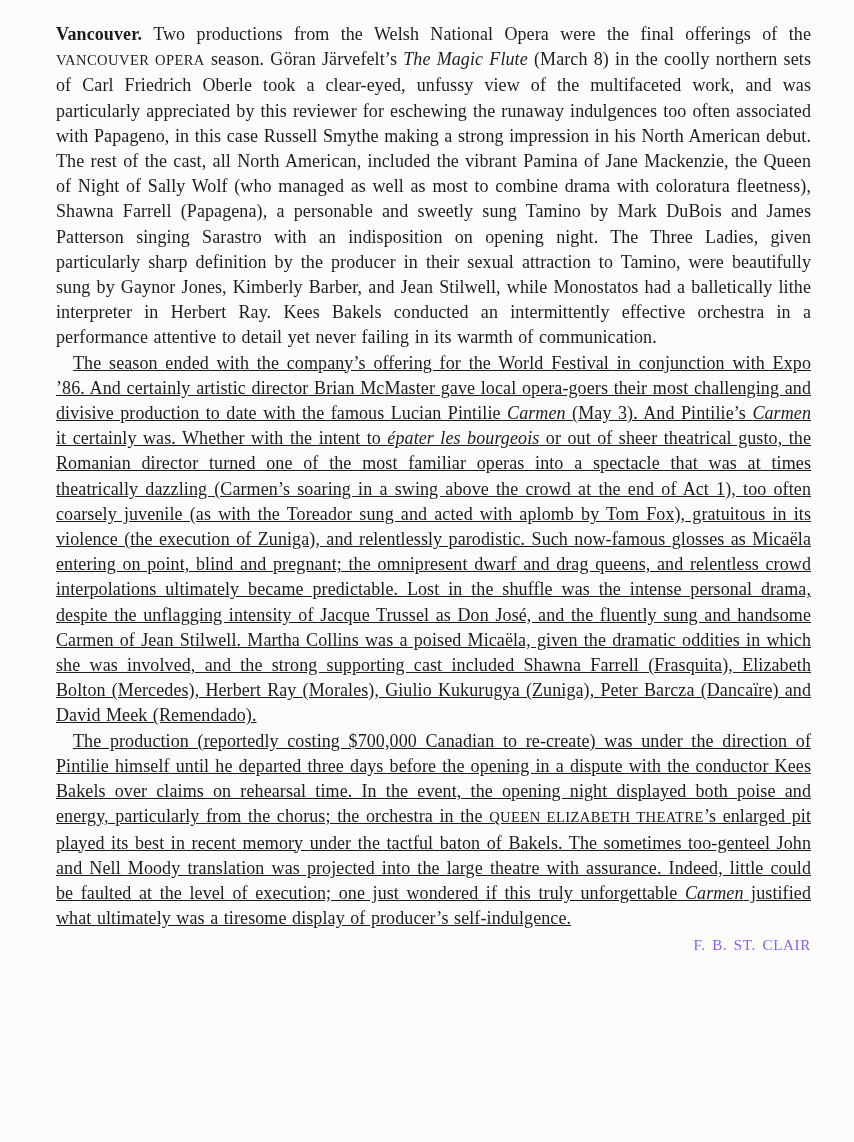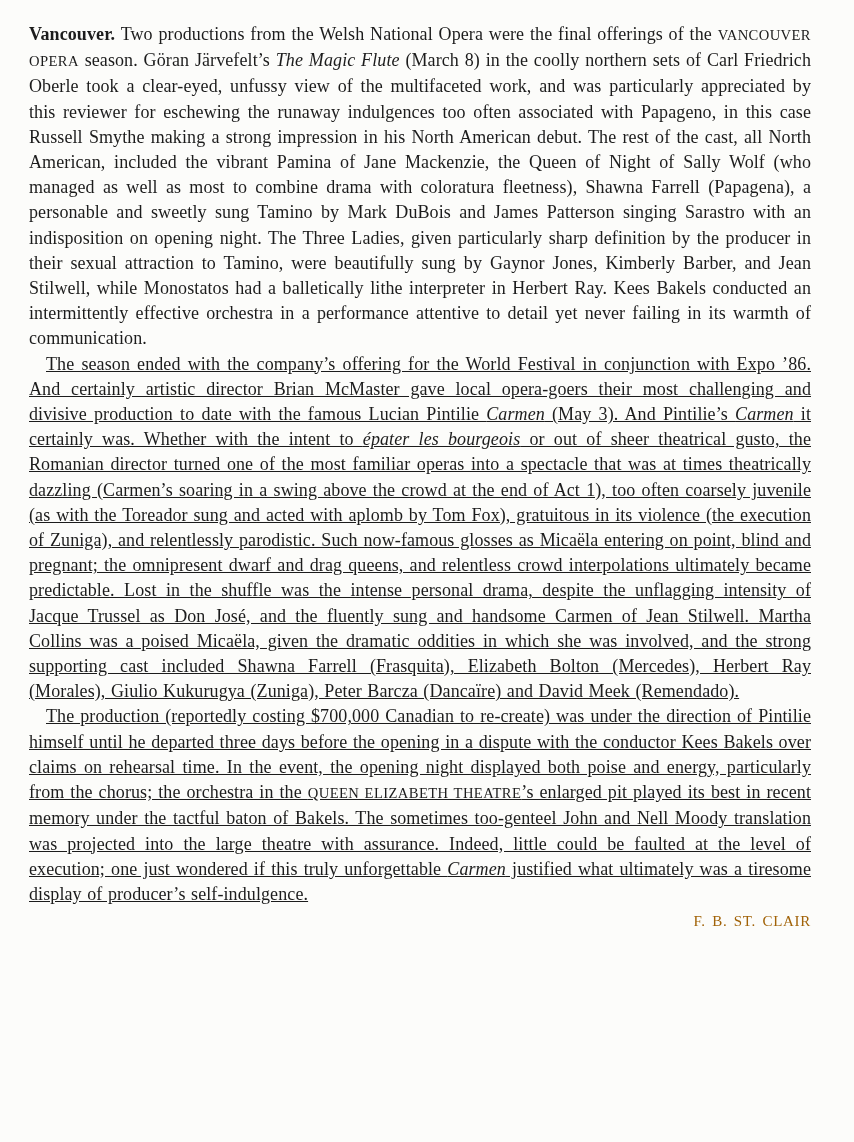--- a/index.html
+++ b/index.html
@@ -6,21 +6,21 @@
     margin: 0;
     padding: 0;
     background: #ffffff;
   }
   .page {
     position: relative;
     width: 854px;
     height: 1142px;
     box-sizing: border-box;
     background: #fcfcfa;
-    padding: 22px 43px 20px 29px;
+    padding: 22px 43px 20px 56px;
     overflow: hidden;
     font-family: "Liberation Serif", "DejaVu Serif", serif;
     color: #1c1c1c;
   }
   .para {
     margin: 0;
     font-size: 18px;
     line-height: 25.2px;
     text-align: justify;
     letter-spacing: 0.1px;
@@ -36,21 +36,21 @@
     font-size: 14.6px;
     letter-spacing: 0.4px;
   }
   .byline {
     margin-top: 2px;
     font-size: 15px;
     line-height: 25px;
     text-align: right;
     letter-spacing: 0.7px;
     word-spacing: 2px;
-    color: #a16207;
+    color: #8b5cf6;
   }
 </style>
 </head>
 <body>
 
 <div class="page">
 
   <p class="para"><span class="b">Vancouver.</span><span> Two productions from the Welsh National Opera were the final offerings of the </span><span class="sc">VANCOUVER OPERA</span><span> season. Göran Järvefelt’s </span><span class="i">The Magic Flute</span><span> (March 8) in the coolly northern sets of Carl Friedrich Oberle took a clear-eyed, unfussy view of the multifaceted work, and was particularly appreciated by this reviewer for eschewing the runaway indulgences too often associated with Papageno, in this case Russell Smythe making a strong impression in his North American debut. The rest of the cast, all North American, included the vibrant Pamina of Jane Mackenzie, the Queen of Night of Sally Wolf (who managed as well as most to combine drama with coloratura fleetness), Shawna Farrell (Papagena), a personable and sweetly sung Tamino by Mark DuBois and James Patterson singing Sarastro with an indisposition on opening night. The Three Ladies, given particularly sharp definition by the producer in their sexual attraction to Tamino, were beautifully sung by Gaynor Jones, Kimberly Barber, and Jean Stilwell, while Monostatos had a balletically lithe interpreter in Herbert Ray. Kees Bakels conducted an intermittently effective orchestra in a performance attentive to detail yet never failing in its warmth of communication.</span></p>
 
   <p class="para indent"><span>The season ended with the company’s offering for the World Festival in conjunction with Expo ’86. And certainly artistic director Brian McMaster gave local opera-goers their most challenging and divisive production to date with the famous Lucian Pintilie </span><span class="i">Carmen</span><span> (May 3). And Pintilie’s </span><span class="i">Carmen</span><span> it certainly was. Whether with the intent to </span><span class="i">épater les bourgeois</span><span> or out of sheer theatrical gusto, the Romanian director turned one of the most familiar operas into a spectacle that was at times theatrically dazzling (Carmen’s soaring in a swing above the crowd at the end of Act 1), too often coarsely juvenile (as with the Toreador sung and acted with aplomb by Tom Fox), gratuitous in its violence (the execution of Zuniga), and relentlessly parodistic. Such now-famous glosses as Micaëla entering on point, blind and pregnant; the omnipresent dwarf and drag queens, and relentless crowd interpolations ultimately became predictable. Lost in the shuffle was the intense personal drama, despite the unflagging intensity of Jacque Trussel as Don José, and the fluently sung and handsome Carmen of Jean Stilwell. Martha Collins was a poised Micaëla, given the dramatic oddities in which she was involved, and the strong supporting cast included Shawna Farrell (Frasquita), Elizabeth Bolton (Mercedes), Herbert Ray (Morales), Giulio Kukurugya (Zuniga), Peter Barcza (Dancaïre) and David Meek (Remendado).</span></p>

